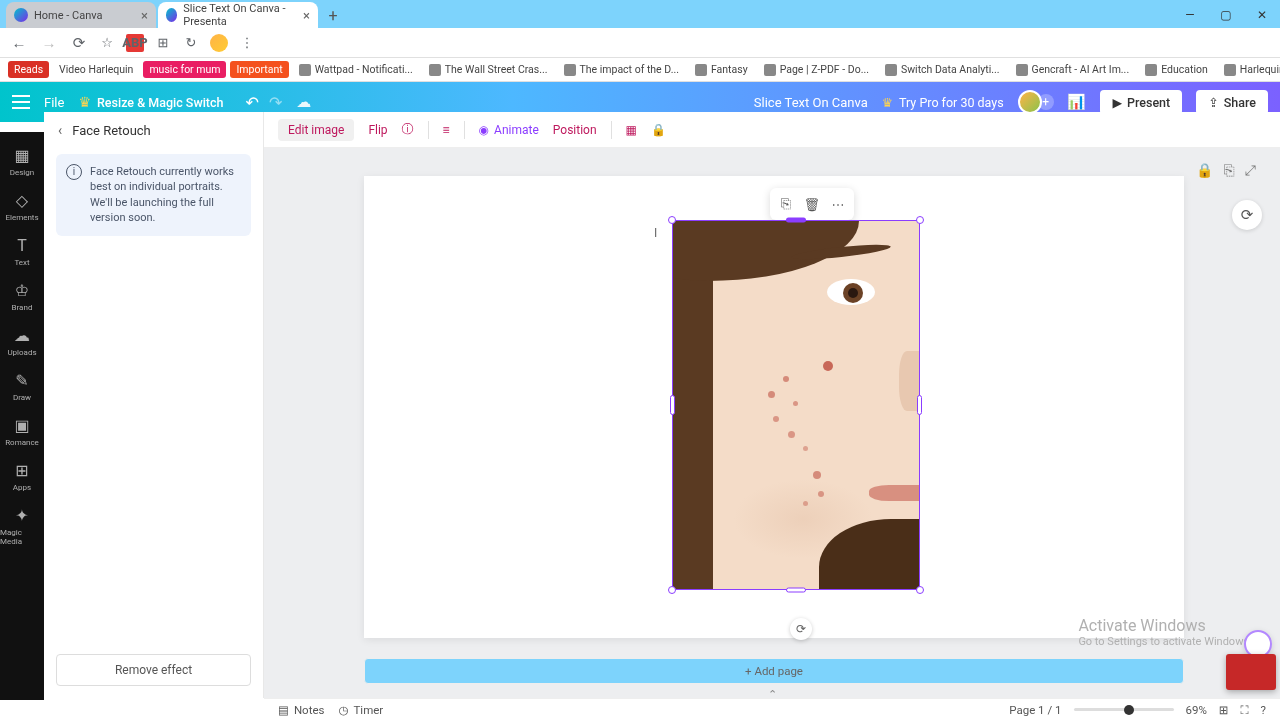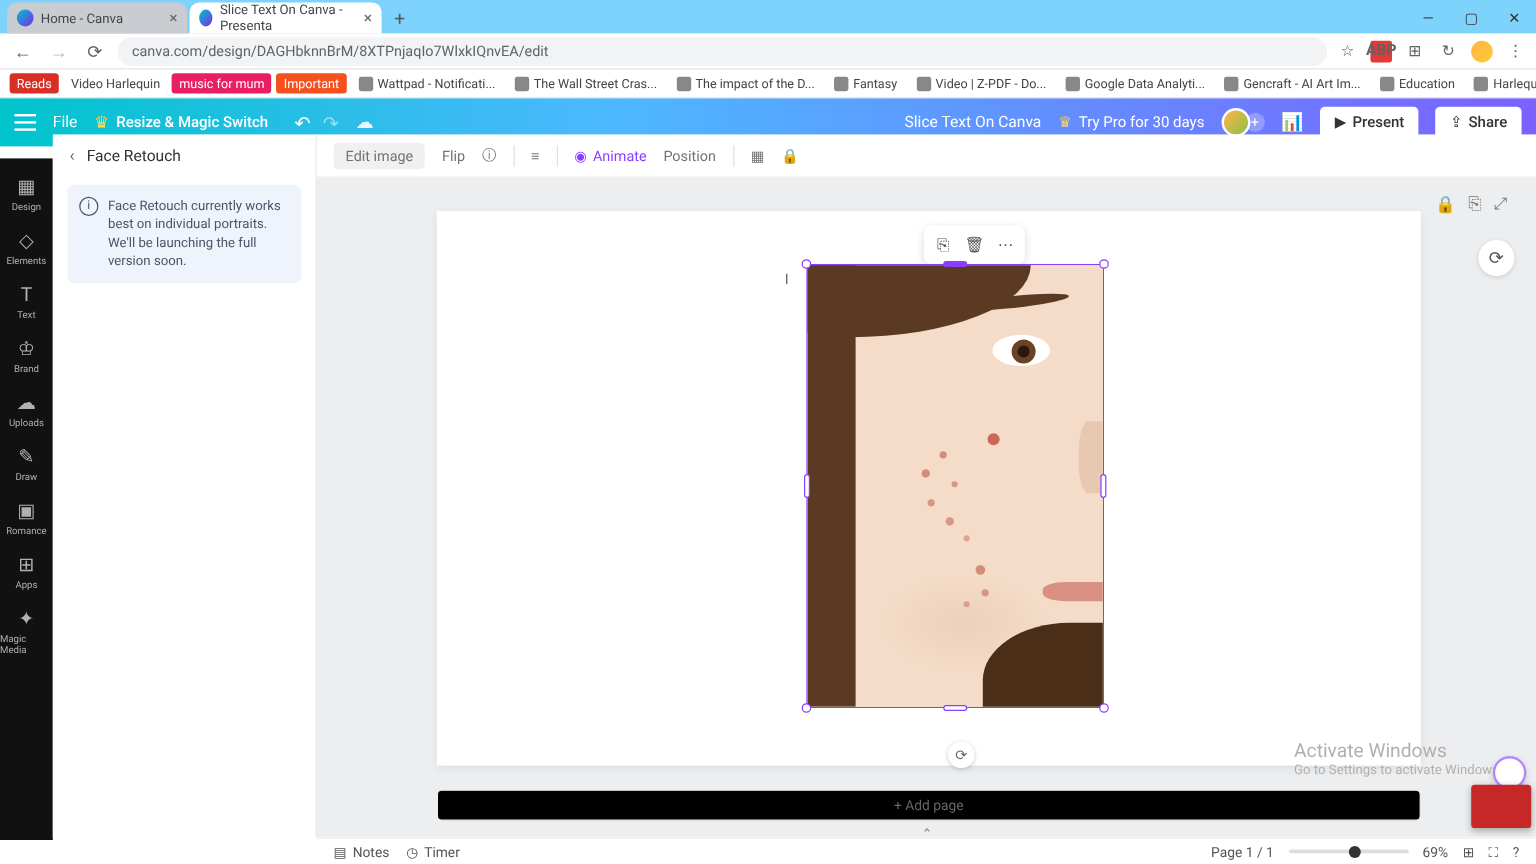--- a/index.html
+++ b/index.html
@@ -65,21 +65,21 @@
 .slider-label{font-size:11.5px;color:#555;margin-bottom:10px}
 .slider-row{display:flex;align-items:center;gap:10px}
 .slider-track{flex:1;height:4px;background:#e0e0e0;border-radius:2px;position:relative}
 .slider-fill{position:absolute;left:0;top:0;bottom:0;width:25%;background:#8b3dff;border-radius:2px}
 .slider-thumb{position:absolute;left:25%;top:50%;transform:translate(-50%,-50%);width:14px;height:14px;background:#fff;border:2px solid #8b3dff;border-radius:50%}
 .slider-val{width:28px;height:22px;border:1px solid #ddd;border-radius:4px;font-size:11px;display:flex;align-items:center;justify-content:center;color:#555}
 .remove-effect{margin:auto 12px 12px;border:1px solid #ddd;border-radius:4px;padding:8px;text-align:center;font-size:12px;color:#555}
 
 
 .ctx-bar{position:absolute;left:264px;right:0;top:112px;height:36px;background:#fff;border-bottom:1px solid #eee;display:flex;align-items:center;padding:0 14px;gap:14px}
-.ctx-btn{font-size:12px;color:#737373;display:flex;align-items:center;gap:5px}
+.ctx-btn{font-size:12px;color:#be185d;display:flex;align-items:center;gap:5px}
 .ctx-btn.pill{background:#f0f0f0;padding:4px 10px;border-radius:4px}
 .ctx-btn.purple{color:#8b3dff}
 .ctx-sep{width:1px;height:18px;background:#e0e0e0}
 
 
 .canvas-area{position:absolute;left:264px;right:0;top:148px;bottom:22px;background:#edeef0;overflow:hidden}
 .page-actions-tr{position:absolute;right:24px;top:14px;display:flex;gap:10px;color:#777}
 .page-actions-tr span{font-size:14px}
 .refresh-fab{position:absolute;right:18px;top:52px;width:30px;height:30px;background:#fff;border-radius:50%;box-shadow:0 1px 4px rgba(0,0,0,.15);display:flex;align-items:center;justify-content:center;font-size:15px;color:#555}
 
@@ -102,21 +102,21 @@
 .nose{position:absolute;top:130px;right:0;width:20px;height:60px;background:#e8c8b0;border-radius:40% 0 0 40%}
 .lips{position:absolute;bottom:88px;right:0;width:50px;height:16px;background:#d89080;border-radius:40% 0 0 40%}
 .acne{position:absolute;border-radius:50%;background:#c86858}
 .chin-shadow{position:absolute;bottom:30px;left:60px;width:140px;height:80px;background:radial-gradient(ellipse at center,#e8c8b0 0%,transparent 70%);opacity:.6}
 
 .float-toolbar{position:absolute;left:506px;top:40px;background:#fff;border-radius:6px;box-shadow:0 2px 8px rgba(0,0,0,.15);display:flex;padding:4px;gap:2px}
 .float-toolbar span{width:24px;height:24px;display:flex;align-items:center;justify-content:center;font-size:13px;color:#555}
 .rotate-handle{position:absolute;left:526px;top:470px;width:22px;height:22px;background:#fff;border-radius:50%;box-shadow:0 1px 4px rgba(0,0,0,.2);display:flex;align-items:center;justify-content:center;font-size:12px;color:#666}
 .cursor-ibeam{position:absolute;left:390px;top:78px;font-size:12px;color:#666}
 
-.add-page{position:absolute;left:100px;top:510px;width:820px;height:26px;background:#000000;border:1px solid #eee;display:flex;align-items:center;justify-content:center;font-size:11.5px;color:#666;border-radius:4px}
+.add-page{position:absolute;left:100px;top:510px;width:820px;height:26px;background:#7dd3fc;border:1px solid #eee;display:flex;align-items:center;justify-content:center;font-size:11.5px;color:#666;border-radius:4px}
 .expand-up{position:absolute;left:504px;top:540px;width:14px;height:10px;color:#888;font-size:11px}
 
 .activate{position:absolute;right:28px;bottom:50px;text-align:left;color:#b0b0b0}
 .activate .t1{font-size:16px}
 .activate .t2{font-size:11px}
 .video-thumb{position:absolute;right:4px;bottom:8px;width:50px;height:36px;background:#c62828;border-radius:3px;box-shadow:0 2px 6px rgba(0,0,0,.3)}
 .assist-fab{position:absolute;right:8px;bottom:40px;width:28px;height:28px;border-radius:50%;background:#fff;border:2px solid #b388ff;box-shadow:0 2px 6px rgba(0,0,0,.15)}
 
 
 .footer{position:absolute;left:264px;right:0;bottom:0;height:22px;background:#fff;border-top:1px solid #eee;display:flex;align-items:center;padding:0 14px;gap:14px;font-size:11.5px;color:#555}
@@ -144,23 +144,20 @@
     <div>—</div>
     <div>▢</div>
     <div>✕</div>
   </div>
 </div>
 
 <div class="addr-row">
   <div class="nav-btn">←</div>
   <div class="nav-btn disabled">→</div>
   <div class="nav-btn">⟳</div>
-  <div class="addr-bar">
-    <span>canva.com/design/DAGHbknnBrM/8XTPnjaqIo7WlxkIQnvEA/edit</span>
-  </div>
   <div class="addr-icons">
     <div>☆</div>
     <div class="abp">ABP</div>
     <div>⊞</div>
     <div>↻</div>
     <div class="avatar-sm"></div>
     <div>⋮</div>
   </div>
 </div>
 
@@ -188,25 +185,25 @@
   <div class="bm">
       <div class="bicon"></div>
       <span>The impact of the D...</span>
     </div>
   <div class="bm">
       <div class="bicon"></div>
       <span>Fantasy</span>
     </div>
   <div class="bm">
       <div class="bicon"></div>
-      <span>Video | Z-PDF - Do...</span>
-    </div>
-  <div class="bm">
-      <div class="bicon"></div>
-      <span>Google Data Analyti...</span>
+      <span>Page | Z-PDF - Do...</span>
+    </div>
+  <div class="bm">
+      <div class="bicon"></div>
+      <span>Switch Data Analyti...</span>
     </div>
   <div class="bm">
       <div class="bicon"></div>
       <span>Gencraft - AI Art Im...</span>
     </div>
   <div class="bm">
       <div class="bicon"></div>
       <span>Education</span>
     </div>
   <div class="bm">
@@ -293,20 +290,21 @@
 
 <div class="left-panel">
   <div class="lp-header">
     <span class="lp-back">‹</span>
     <span class="lp-title">Face Retouch</span>
   </div>
   <div class="lp-notice">
     <div class="info">i</div>
     <div>Face Retouch currently works best on individual portraits. We'll be launching the full version soon.</div>
   </div>
+  <div class="remove-effect">Remove effect</div>
 </div>
 
 <div class="ctx-bar">
   <div class="ctx-btn pill">Edit image</div>
   <div class="ctx-btn">Flip</div>
   <div class="ctx-btn">ⓘ</div>
   <div class="ctx-sep"></div>
   <div class="ctx-btn">≡</div>
   <div class="ctx-sep"></div>
   <div class="ctx-btn purple">

